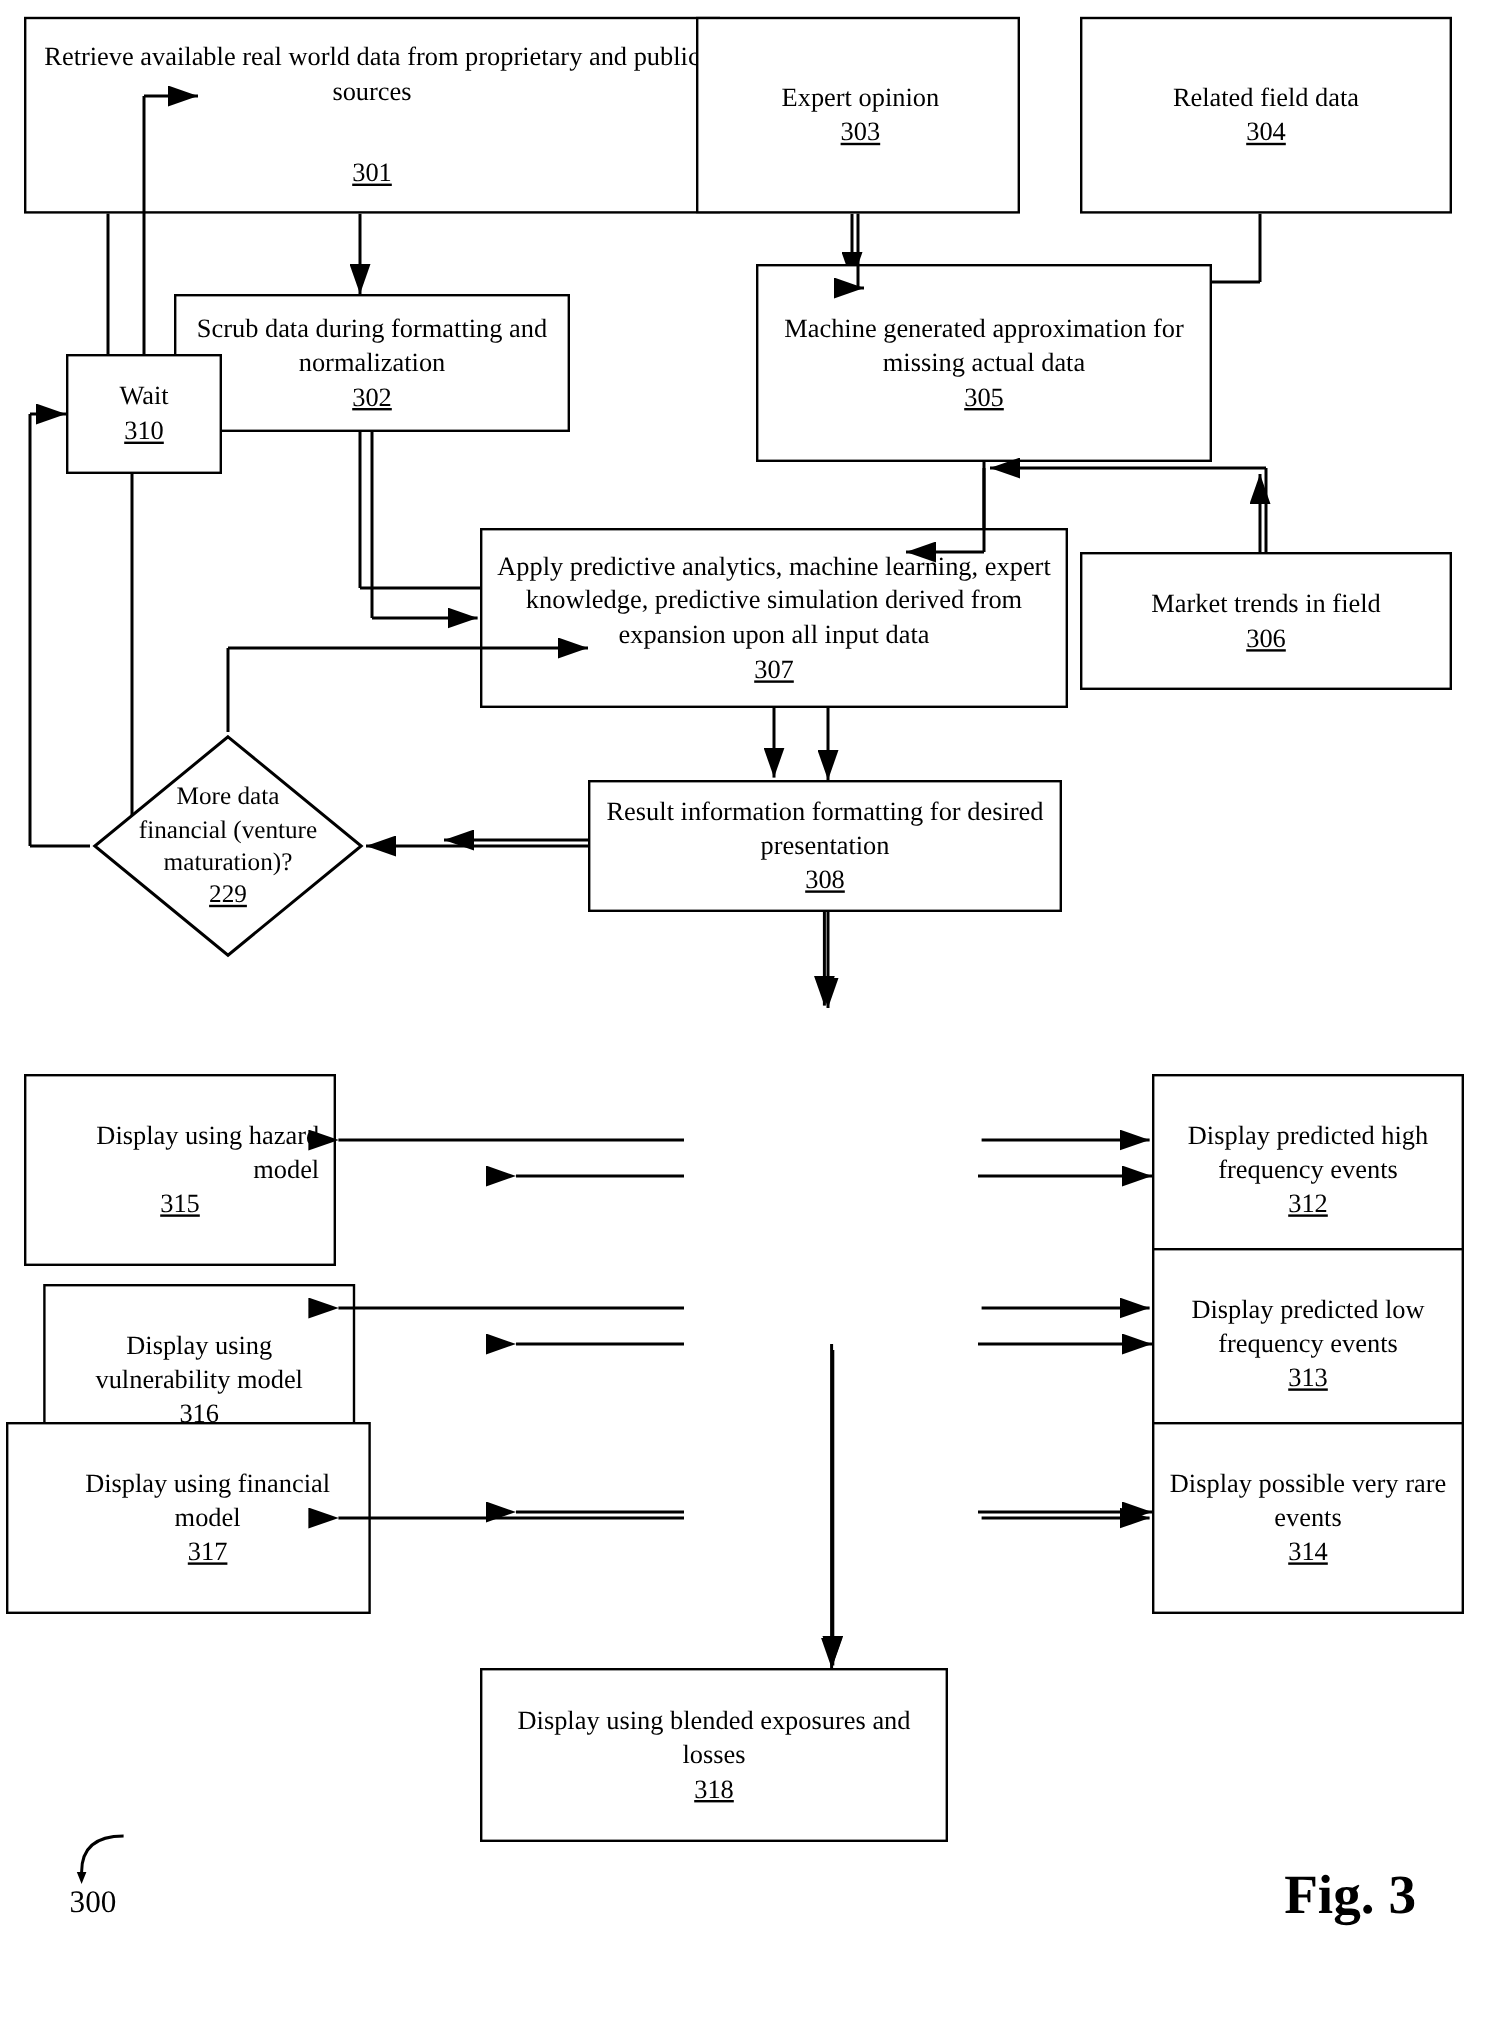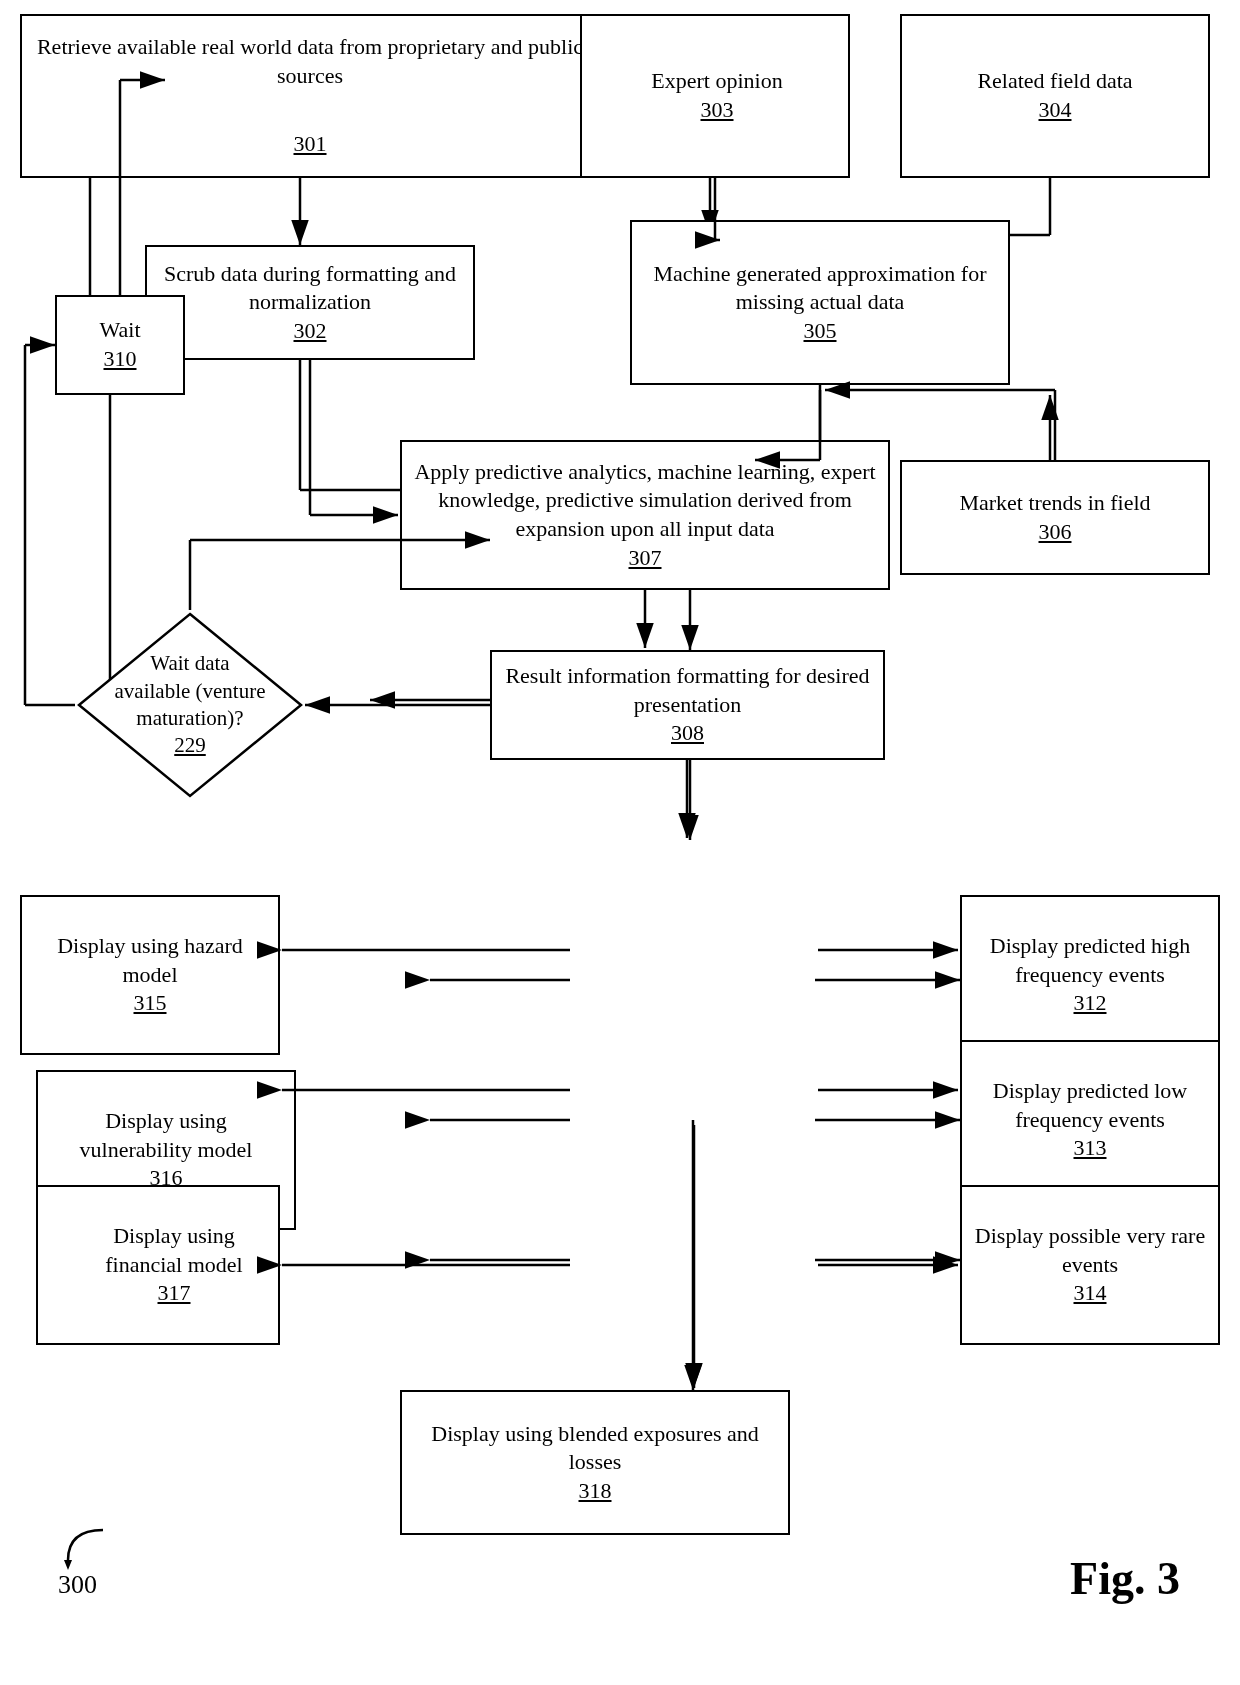--- a/index.html
+++ b/index.html
@@ -172,52 +172,52 @@
   <div class="box" style="left:490px; top:650px; width:395px; height:110px;">
     <span>Result information formatting for desired presentation</span>
     <span class="ref">308</span>
   </div>
 
   <div class="diamond" style="left:75px; top:610px; width:230px; height:190px;">
     <svg viewBox="0 0 230 190" xmlns="http://www.w3.org/2000/svg">
       <polygon points="115,4 226,95 115,186 4,95" fill="#fff" stroke="#000" stroke-width="2.5"></polygon>
     </svg>
     <div class="diamond-text">
-      <span>Wait data available (venture maturation)?</span><br>
+      <span>More data financial (venture maturation)?</span><br>
       <span class="ref">229</span>
     </div>
   </div>
 
 
   <div class="box" style="left:960px; top:895px; width:260px; height:160px;">
     <span>Display predicted high frequency events</span>
     <span class="ref">312</span>
   </div>
 
   <div class="box" style="left:960px; top:1040px; width:260px; height:160px;">
     <span>Display predicted low frequency events</span>
     <span class="ref">313</span>
   </div>
 
   <div class="box" style="left:960px; top:1185px; width:260px; height:160px;">
     <span>Display possible very rare events</span>
     <span class="ref">314</span>
   </div>
 
-  <div class="box" style="left:20px; top:895px; width:260px; height:160px;">
+  <div class="box" style="left:20px; top:895px; width:260px; height:160px;text-align:right;">
     <span>Display using hazard model</span>
     <span class="ref">315</span>
   </div>
 
   <div class="box" style="left:36px; top:1040px; width:260px; height:160px;margin-top:30px;">
     <span>Display using vulnerability model</span>
     <span class="ref">316</span>
   </div>
 
-  <div class="box" style="left:36px; top:1185px; width:244px; height:160px;padding-left:44px;">
+  <div class="box" style="left:5px; top:1185px; width:304px; height:160px;padding-left:44px;">
     <span>Display using financial model</span>
     <span class="ref">317</span>
   </div>
 
   <div class="box" style="left:400px; top:1390px; width:390px; height:145px;">
     <span>Display using blended exposures and losses</span>
     <span class="ref">318</span>
   </div>
 
   <div class="fig-label" style="right:60px; bottom:80px;">Fig. 3</div>

